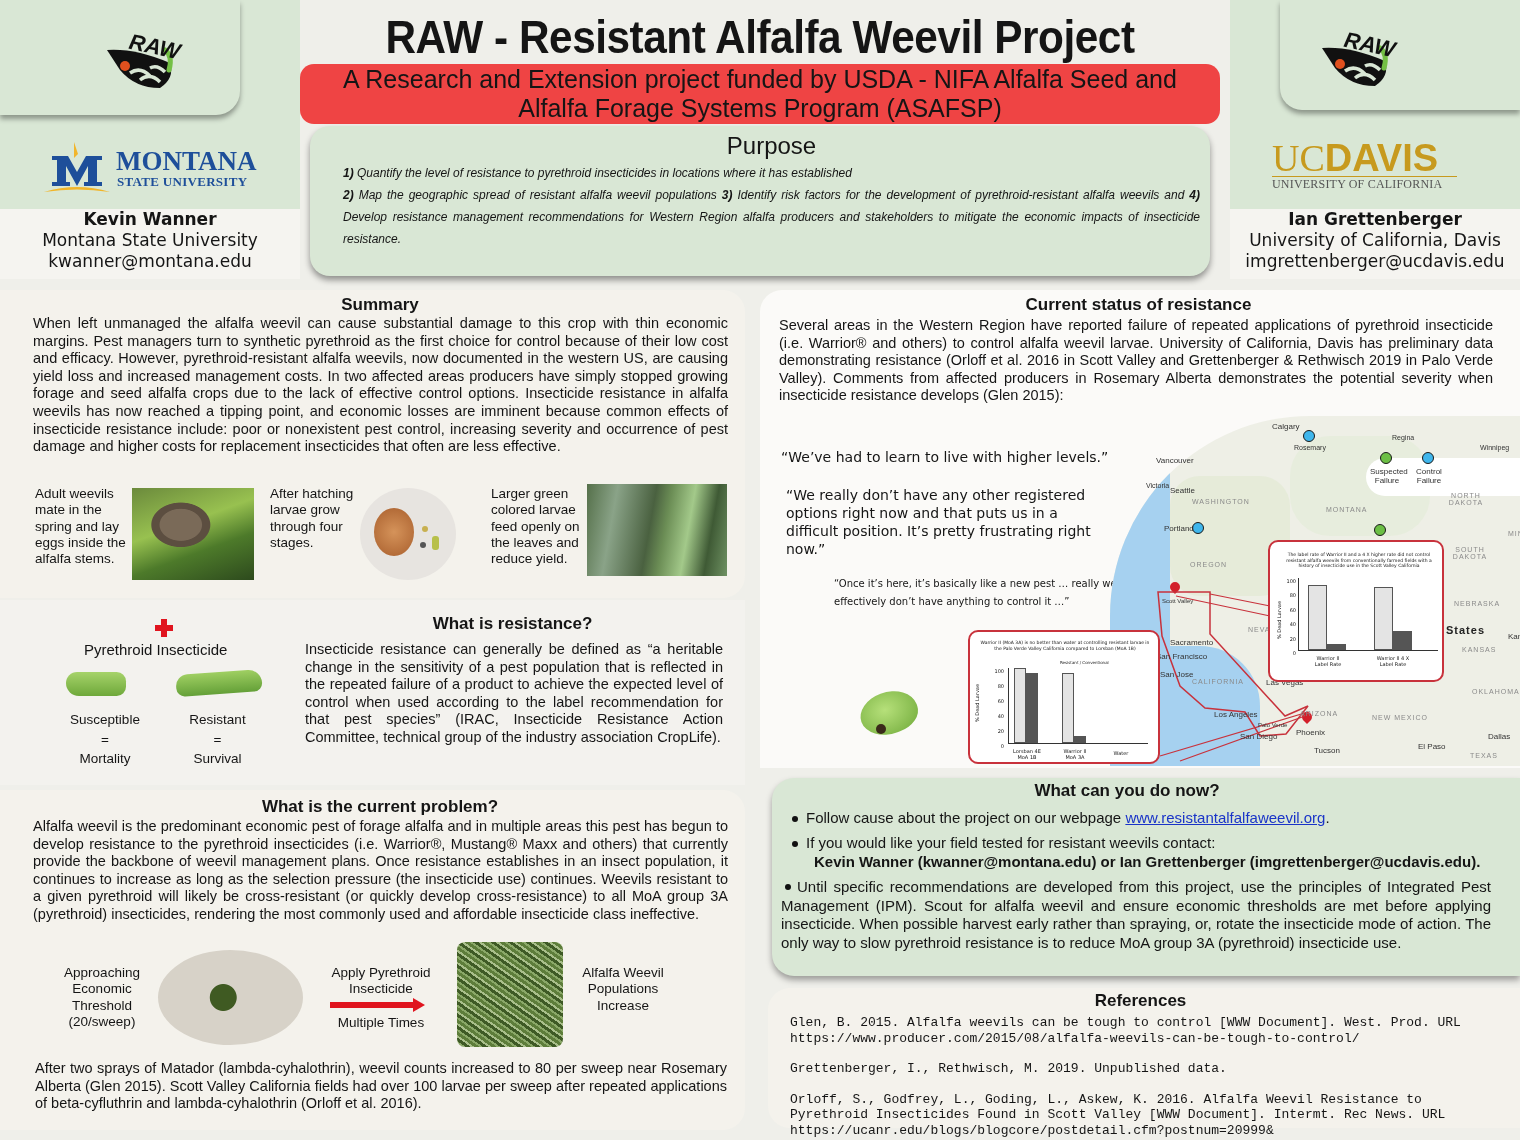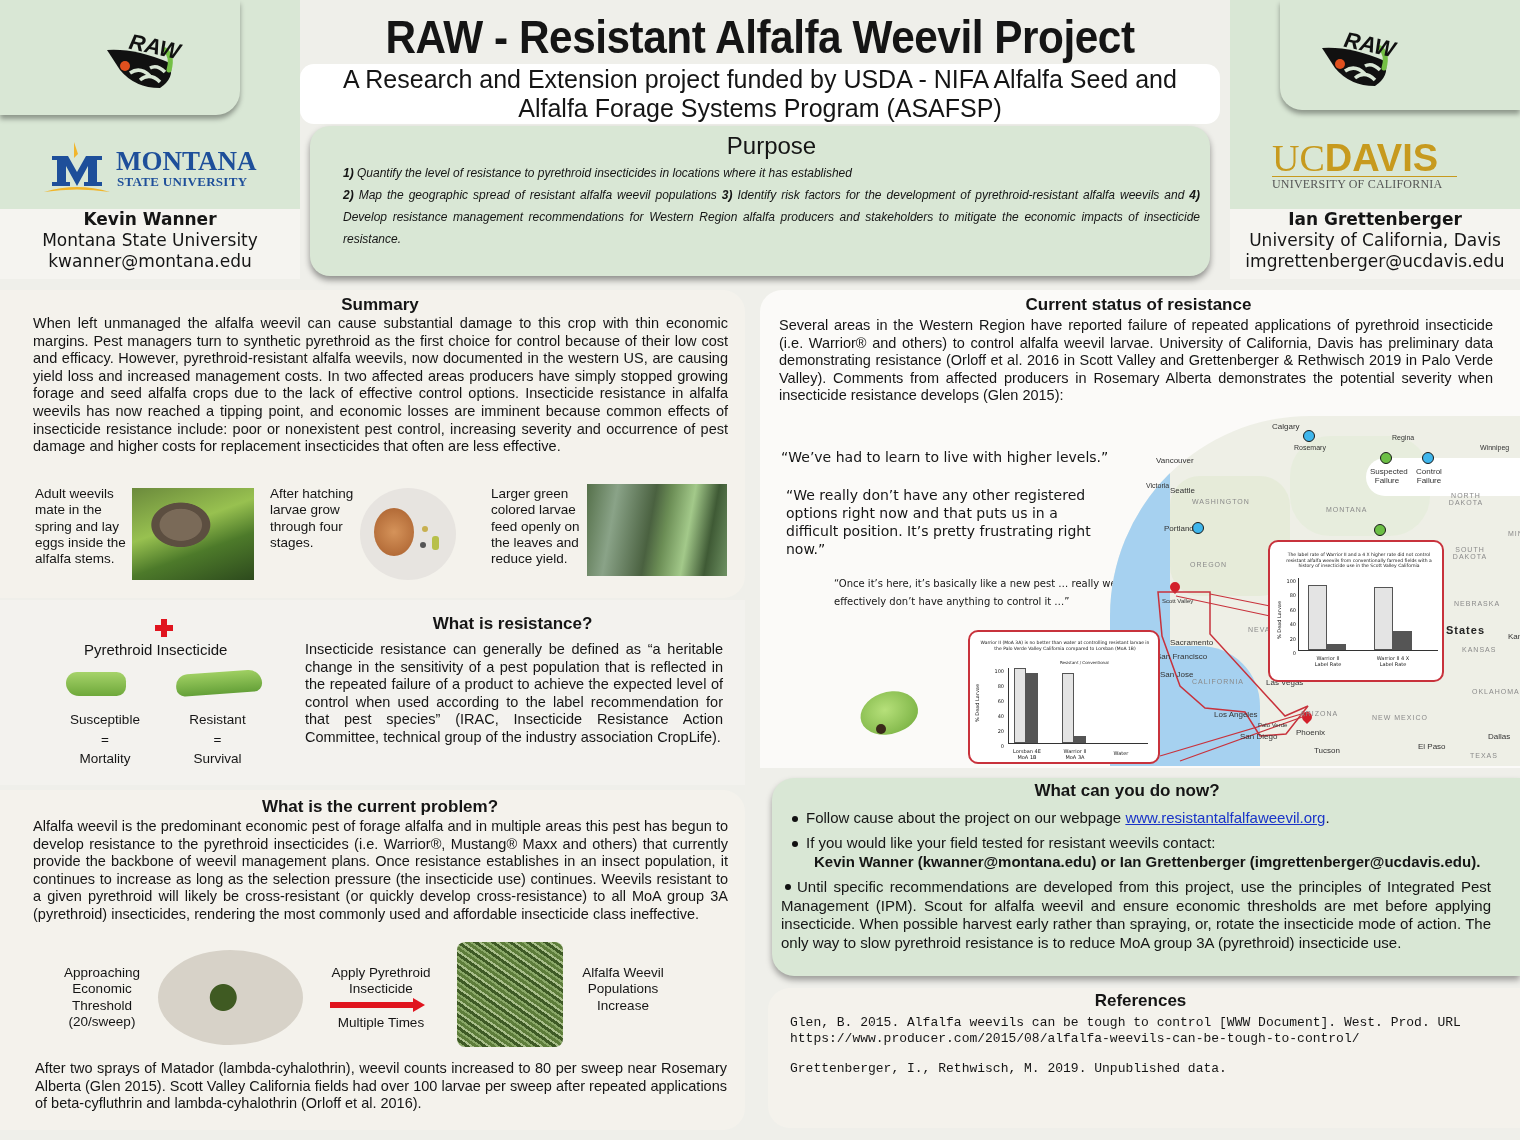--- a/index.html
+++ b/index.html
@@ -3,21 +3,21 @@
 <meta charset="utf-8">
 <style>
   * { box-sizing: border-box; margin: 0; padding: 0; }
   html, body { width: 1520px; height: 1140px; overflow: hidden; }
   body { background: #efefea; font-family: "DejaVu Sans", sans-serif; color: #151515; position: relative; }
   .abs { position: absolute; }
   .panel { position: absolute; background: #f4f2ec; }
   .green { background: #d9e7d5; }
   .shadow { box-shadow: 0 4px 6px rgba(0,0,0,0.35); }
   .title-main { position: absolute; left: 300px; top: 10px; width: 920px; text-align: center; font-size: 46px; font-weight: bold; letter-spacing: -0.5px; font-family: "Liberation Sans", sans-serif; transform: scaleX(0.92); }
-  .subtitle { position: absolute; left: 300px; top: 64px; width: 920px; height: 60px; background: #ffffff; border-radius: 14px; text-align: center; font-size: 25px; line-height: 29px; font-family: "Liberation Sans", sans-serif; padding-top: 1px; }
+  .subtitle { position: absolute; left: 300px; top: 64px; width: 920px; height: 60px; background: #ef4444; border-radius: 14px; text-align: center; font-size: 25px; line-height: 29px; font-family: "Liberation Sans", sans-serif; padding-top: 1px; }
   .logo-box { position: absolute; background: #d9e7d5; border-radius: 0 0 24px 0; box-shadow: 0 4px 5px rgba(0,0,0,0.35); }
   .raw-logo { position: absolute; width: 80px; height: 60px; }
   .author { position: absolute; text-align: center; font-size: 17px; line-height: 21px; }
   .author .name { font-weight: bold; }
   .purpose { position: absolute; left: 310px; top: 126px; width: 900px; height: 150px; background: #d9e7d5; border-radius: 20px; box-shadow: 0 4px 6px rgba(0,0,0,0.4); padding: 6px 10px 0 33px; }
   .purpose h2 { text-align: center; font-size: 24px; font-weight: normal; font-family: "Liberation Sans", sans-serif; margin-bottom: 2px; }
   .purpose p { font-size: 12px; line-height: 22px; text-align: justify; font-family: "Liberation Sans", sans-serif; font-style: italic; }
   .section-h { text-align: center; font-size: 17px; font-weight: bold; font-family: "Liberation Sans", sans-serif; }
   .body-txt { font-size: 14.5px; line-height: 17.6px; text-align: justify; font-family: "Liberation Sans", sans-serif; }
   .caption { font-size: 13.5px; line-height: 16.3px; font-family: "Liberation Sans", sans-serif; }
@@ -291,14 +291,15 @@
   <div class="body-txt" style="position:absolute;left:9px;top:100px;width:710px;font-size:15px;line-height:18.5px;">
     <span class="bullet-dot" style="display:inline-block;margin:0 6px 2px 4px;vertical-align:middle;"></span><span>Until specific recommendations are developed from this project, use the principles of Integrated Pest Management (IPM). Scout for alfalfa weevil and ensure economic thresholds are met before applying insecticide. When possible harvest early rather than spraying, or, rotate the insecticide mode of action. The only way to slow pyrethroid resistance is to reduce MoA group 3A (pyrethroid) insecticide use.</span>
   </div>
 </div>
 
 <div class="panel" style="left:768px;top:988px;width:752px;height:140px;border-radius:22px 0 0 22px;">
   <div class="section-h" style="position:absolute;left:0;top:3px;width:745px;">References</div>
   <div style="position:absolute;left:22px;top:27px;width:710px;">
     <div class="ref">Glen, B. 2015. Alfalfa weevils can be tough to control [WWW Document]. West. Prod. URL https://www.producer.com/2015/08/alfalfa-weevils-can-be-tough-to-control/</div>
     <div class="ref">Grettenberger, I., Rethwisch, M. 2019. Unpublished data.</div>
+    <div class="ref">Orloff, S., Godfrey, L., Goding, L., Askew, K. 2016. Alfalfa Weevil Resistance to Pyrethroid Insecticides Found in Scott Valley [WWW Document]. Intermt. Rec News. URL https://ucanr.edu/blogs/blogcore/postdetail.cfm?postnum=20999&amp;</div>
   </div>
 </div>
 
 </body></html>

